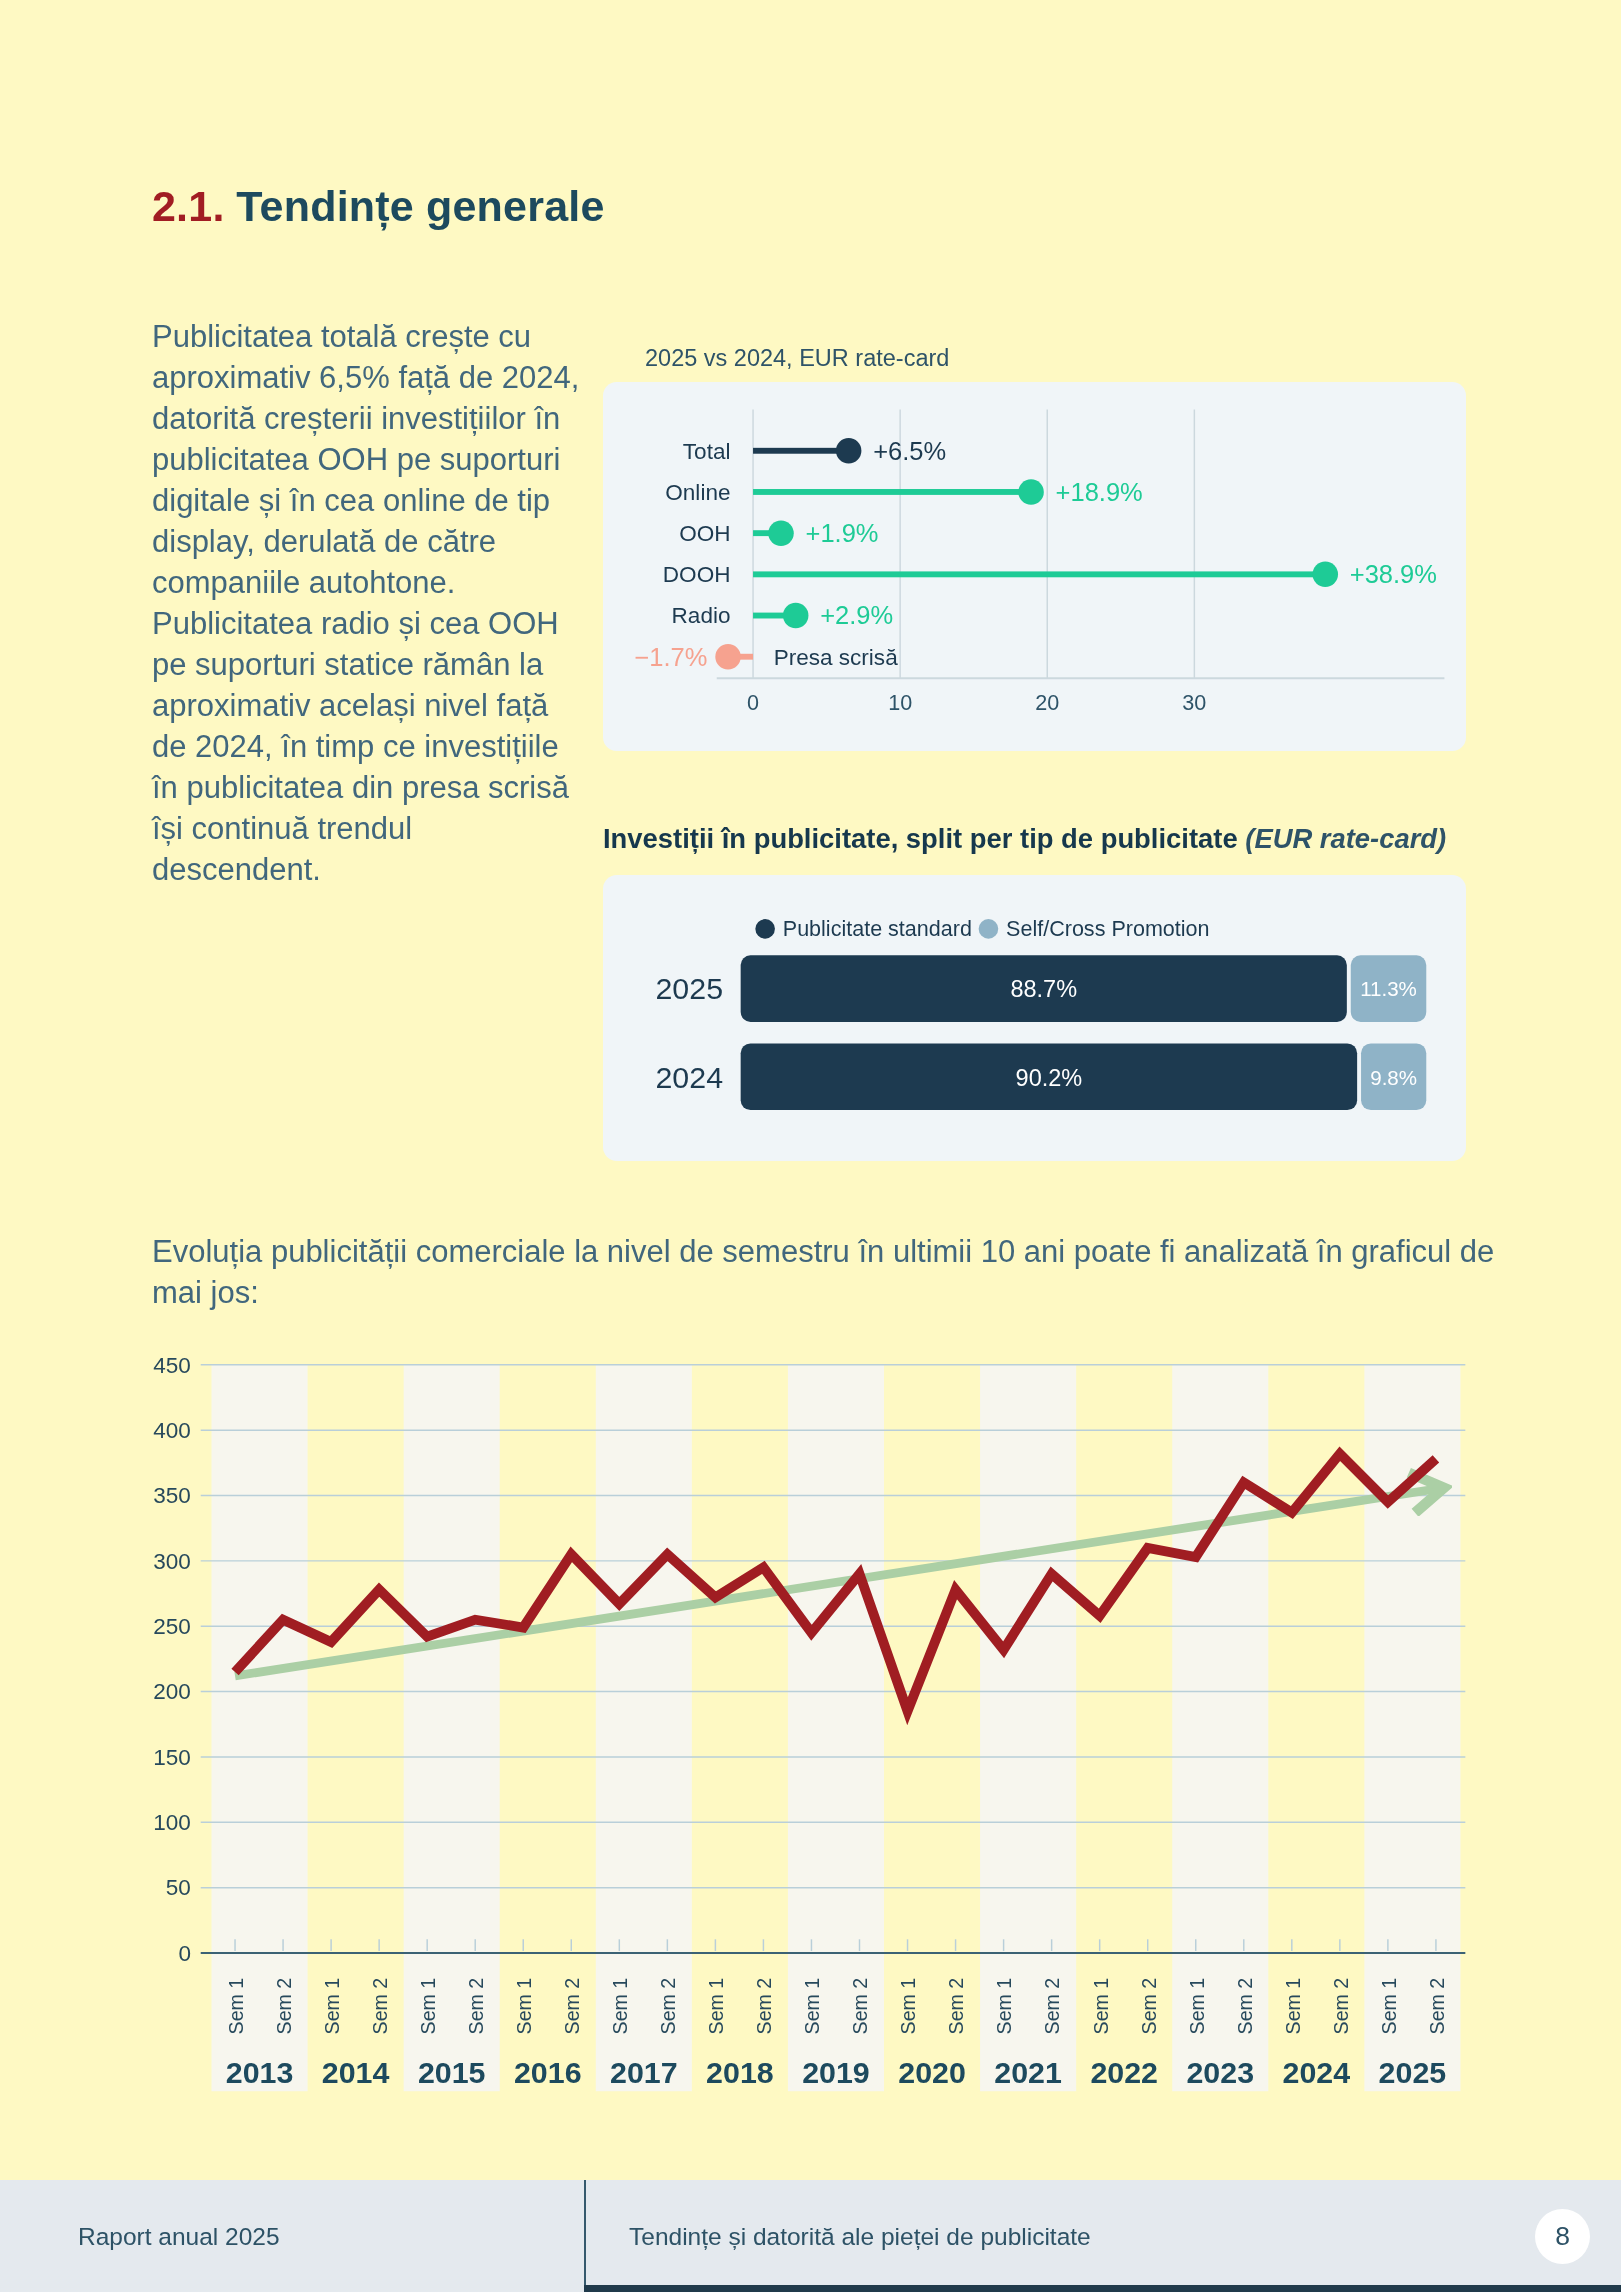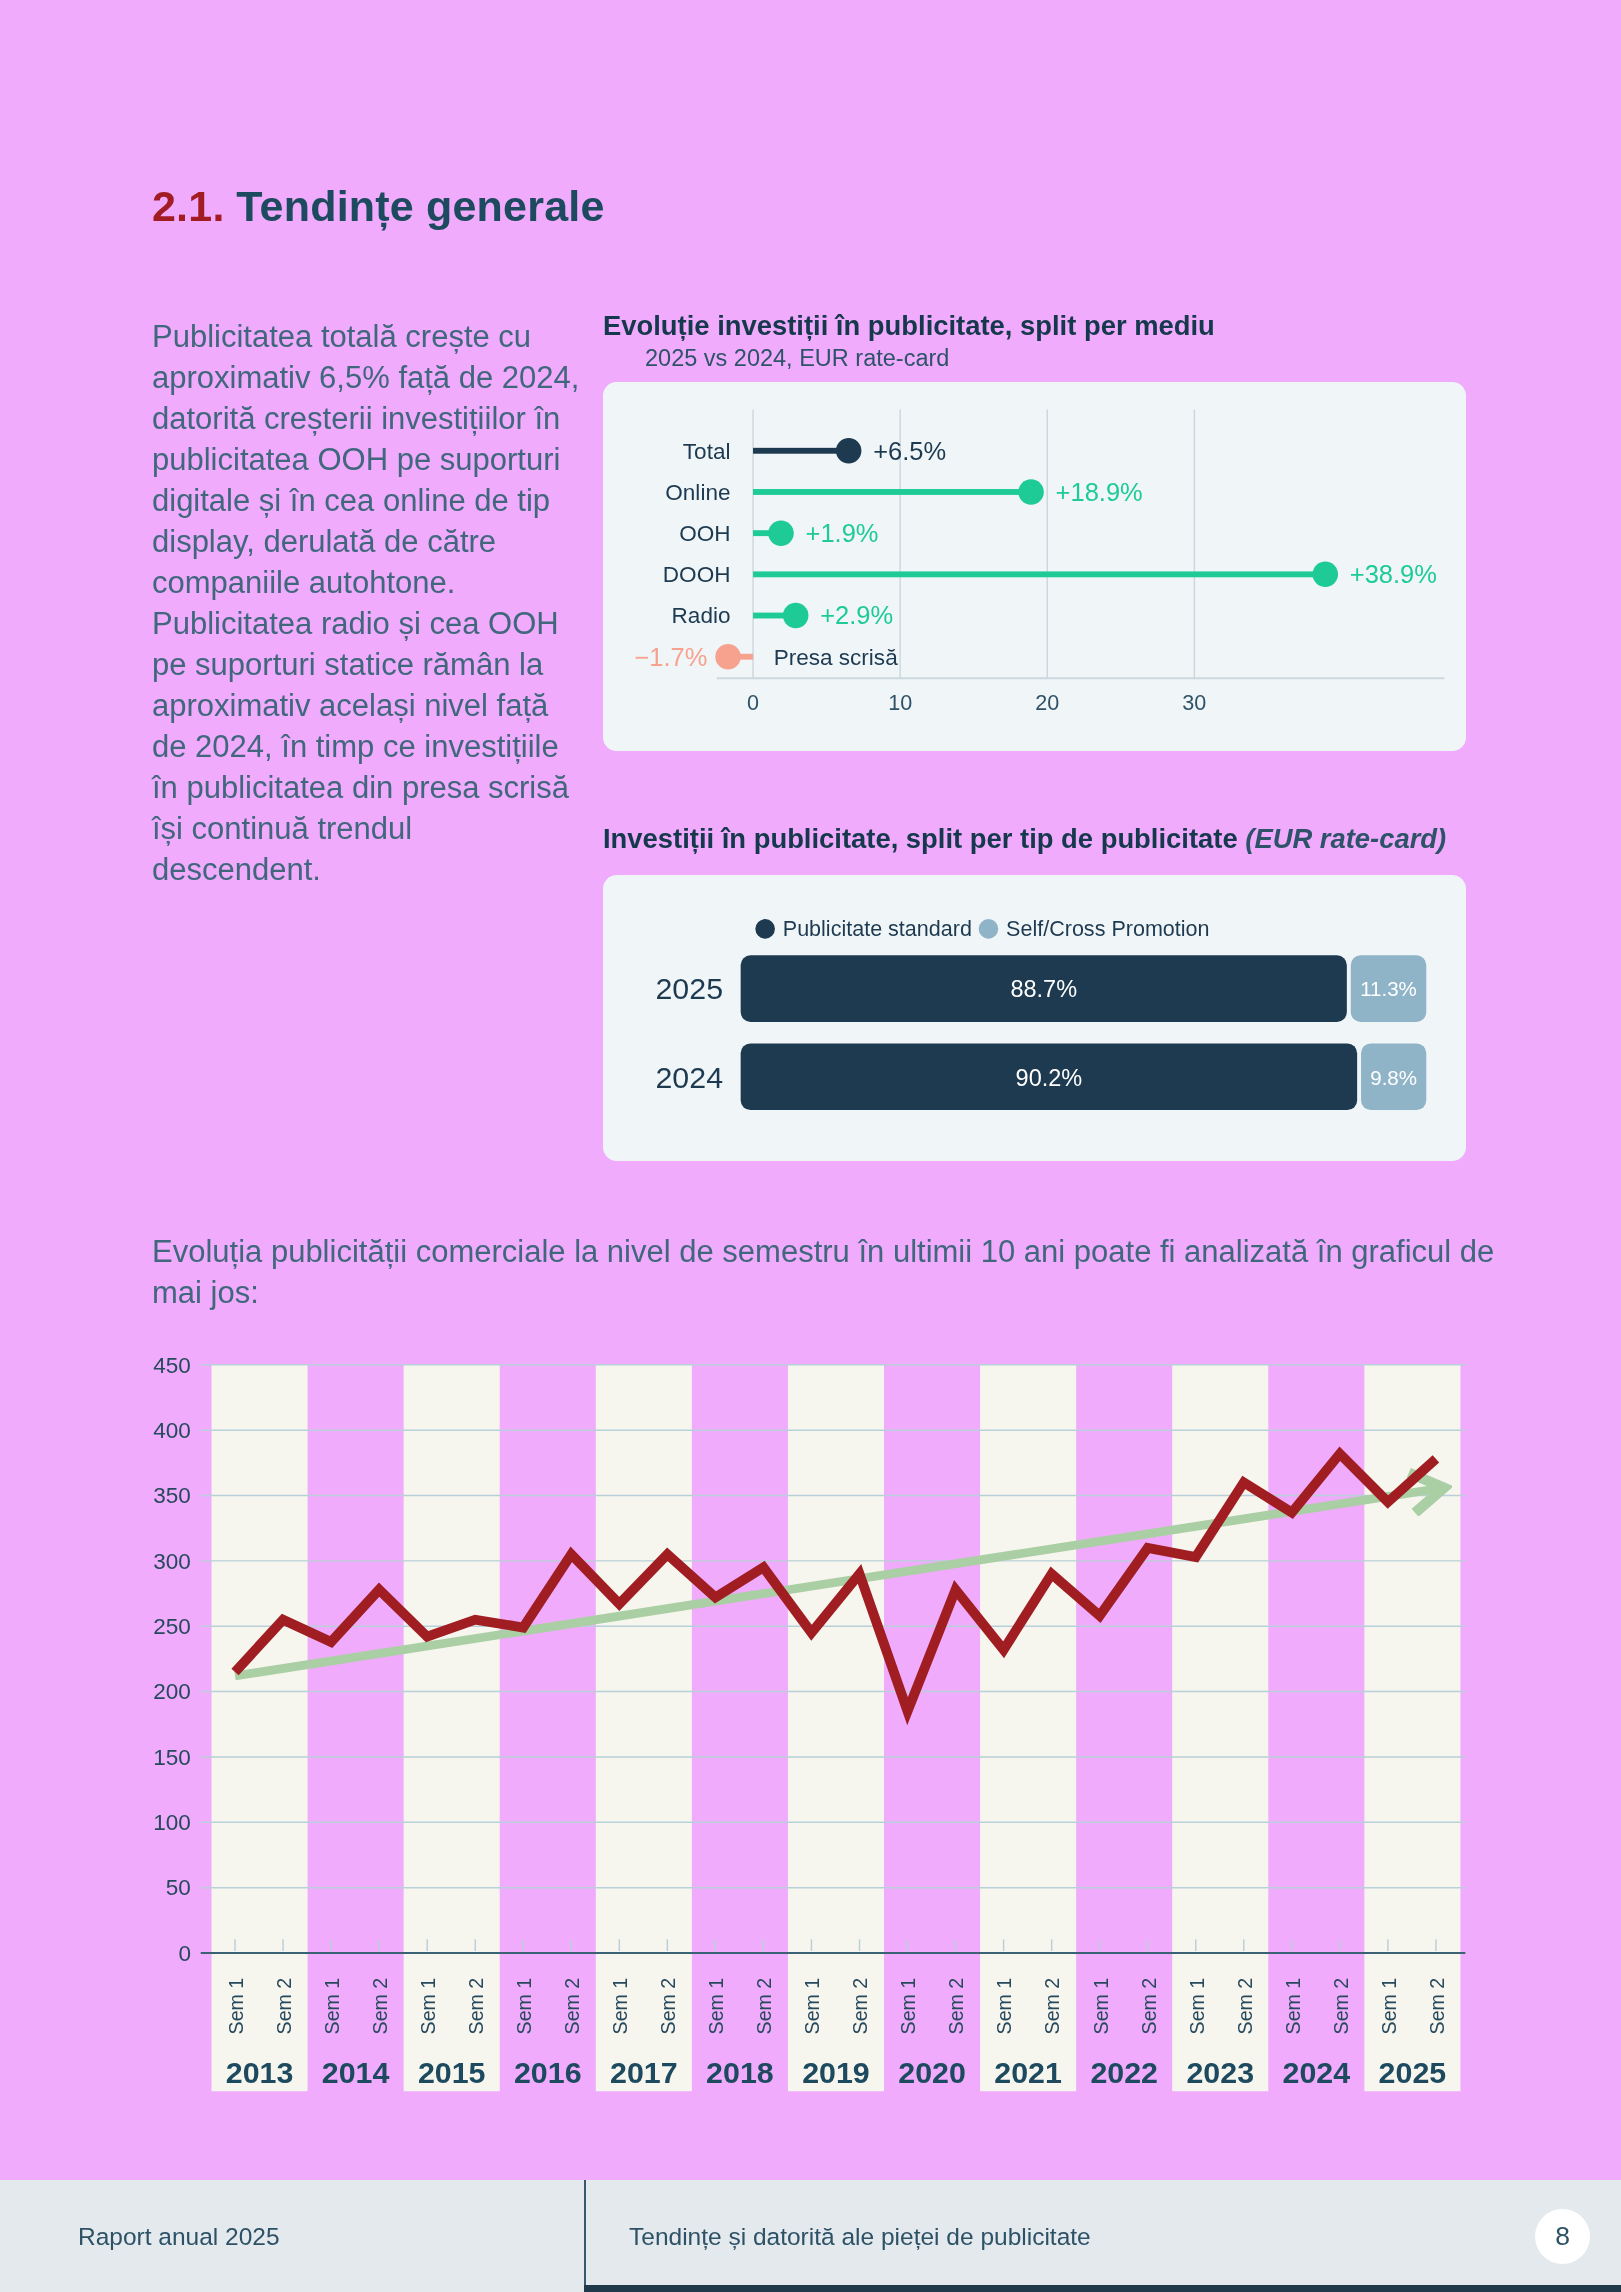--- a/index.html
+++ b/index.html
@@ -1,17 +1,17 @@
 <!DOCTYPE html>
 <html><head>
 <meta charset="utf-8">
 <style>
   html,body{margin:0;padding:0;background:#9aa4ab;}
   #page{
-    position:relative; width:1621px; height:2293px; background:#f0abfc;
+    position:relative; width:1621px; height:2293px; background:#fef9c3;
     font-family:"Liberation Sans", sans-serif; overflow:hidden;
     margin:0 auto;
   }
   .abs{position:absolute;}
   #main-title{left:152px; top:182px; font-size:43px; font-weight:bold; letter-spacing:0.2px;}
   #main-title .num{color:#a11d23; margin-right:11.8px;}
   #main-title .txt{color:#1d4a5e;}
   .body-text{color:#41677d; font-size:31px; line-height:41px;}
   #paragraph-1{left:152px; top:316px; width:436px;}
   #paragraph-2{left:152px; top:963px; width:446px;}
@@ -41,21 +41,20 @@
 <body>
 
 <div id="page">
 
   <h1 id="main-title" class="abs" style="margin:0;">
     <span class="num">2.1.</span><span class="txt">Tendințe generale</span>
   </h1>
 
   <p id="paragraph-1" class="abs body-text" style="margin:0;">Publicitatea totală crește cu aproximativ 6,5% față de 2024, datorită creșterii investițiilor în publicitatea OOH pe suporturi digitale și în cea online de tip display, derulată de către companiile autohtone. Publicitatea radio și cea OOH pe suporturi statice rămân la aproximativ același nivel față de 2024, în timp ce investițiile în publicitatea din presa scrisă își continuă trendul descendent.</p>
 
-  <div id="chart1-title" class="abs chart-title">Evoluție investiții în publicitate, split per mediu</div>
   <div id="chart1-subtitle" class="abs chart-subtitle">2025 vs 2024, EUR rate-card</div>
   <div id="chart1-panel" class="abs">
     <div id="lollipop-chart"><svg width="863" height="369" viewBox="0 0 880 376">
           <line x1="153" y1="28" x2="153" y2="302" stroke="#ccd8de" stroke-width="1.5"></line>
           <text x="153" y="334" text-anchor="middle" font-size="22" fill="#2e5368">0</text>
           <line x1="303" y1="28" x2="303" y2="302" stroke="#ccd8de" stroke-width="1.5"></line>
           <text x="303" y="334" text-anchor="middle" font-size="22" fill="#2e5368">10</text>
           <line x1="453" y1="28" x2="453" y2="302" stroke="#ccd8de" stroke-width="1.5"></line>
           <text x="453" y="334" text-anchor="middle" font-size="22" fill="#2e5368">20</text>
           <line x1="603" y1="28" x2="603" y2="302" stroke="#ccd8de" stroke-width="1.5"></line>

